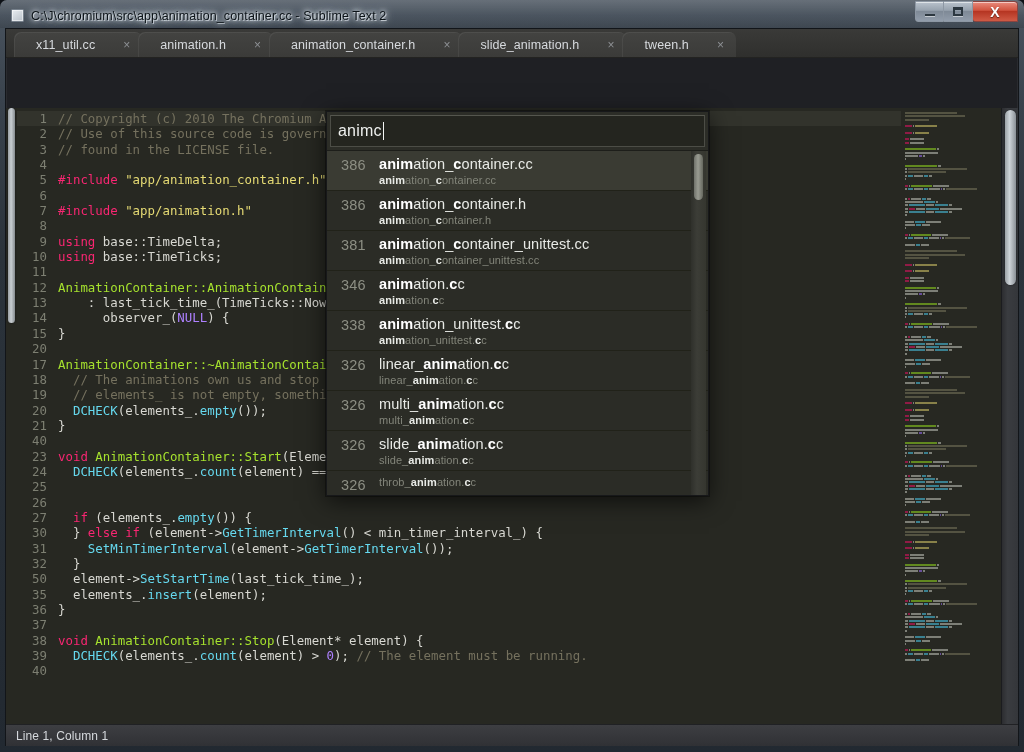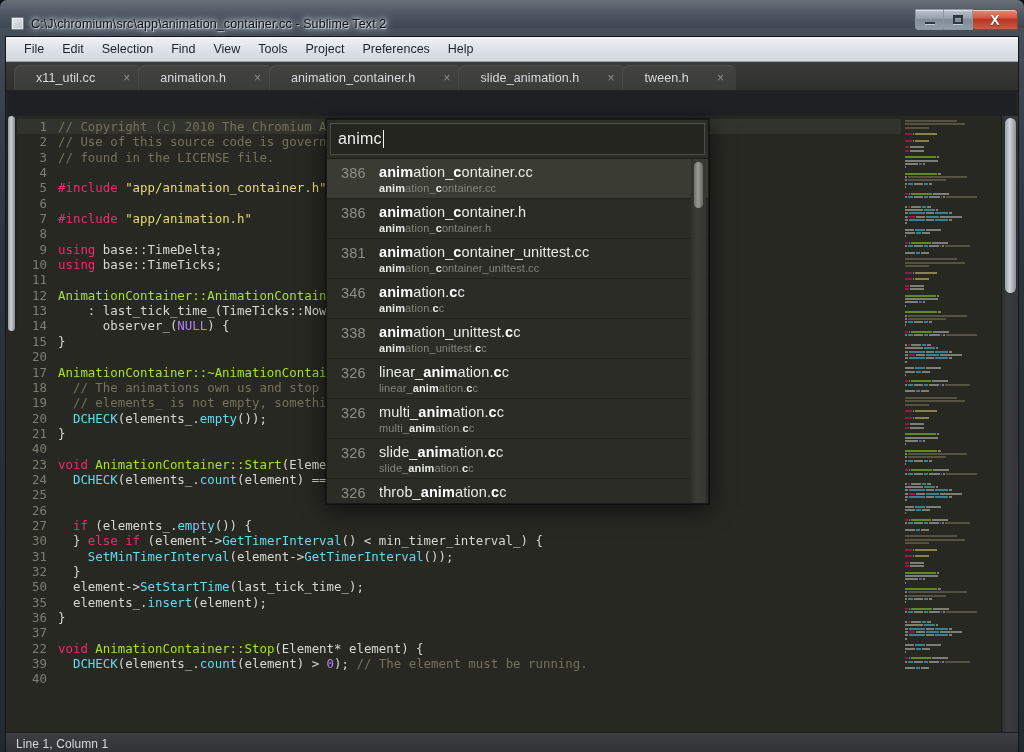--- a/index.html
+++ b/index.html
@@ -7,21 +7,21 @@
   body {
     font-family:"Liberation Sans", sans-serif;
     background:#0d1116;
     position:relative;
   }
   
   #window-frame{
     position:absolute; left:0; top:0; width:1024px; height:752px;
     background:linear-gradient(180deg,#4a545f 0%,#39424c 14%,#2b333b 34%,#222931 100%);
     border-radius:7px 7px 0 0;
-    padding:11px 5px 0 5px;
+    padding:3px 5px 0 5px;
   }
   #window-frame::before{
     content:""; position:absolute; left:0; top:0; right:0; height:28px;
     border-radius:7px 7px 0 0;
     background:linear-gradient(180deg,rgba(255,255,255,.16),rgba(255,255,255,.02) 55%,rgba(0,0,0,.10));
     pointer-events:none;
   }
   
   #titlebar{
     position:relative; height:25px; display:flex; align-items:center;
@@ -207,31 +207,20 @@
         <span class="glyph g-max"></span>
       </div>
       <div class="winbtn close">
         <span class="g-close">X</span>
       </div>
     </div>
   </div>
 
   <div id="client">
 
-    <div id="menubar">
-        <div class="menu-item">File</div>
-        <div class="menu-item">Edit</div>
-        <div class="menu-item">Selection</div>
-        <div class="menu-item">Find</div>
-        <div class="menu-item">View</div>
-        <div class="menu-item">Tools</div>
-        <div class="menu-item">Project</div>
-        <div class="menu-item">Preferences</div>
-        <div class="menu-item">Help</div>
-      </div>
 
     <div id="tabbar">
         <div class="tab">
           <span class="tab-label">x11_util.cc</span>
           <span class="tab-close">×</span>
         </div>
         <div class="tab">
           <span class="tab-label">animation.h</span>
           <span class="tab-close">×</span>
         </div>
@@ -281,21 +270,21 @@
           <span class="cl"><span class="ln">25</span><span class="pln"></span></span>
           <span class="cl"><span class="ln">26</span><span class="pln"></span></span>
           <span class="cl"><span class="ln">27</span><span class="pln">  </span><span class="kw">if</span><span class="pln"> (elements_.</span><span class="fn">empty</span><span class="pln">()) {</span></span>
           <span class="cl"><span class="ln">30</span><span class="pln">  } </span><span class="kw">else if</span><span class="pln"> (element-&gt;</span><span class="fn">GetTimerInterval</span><span class="pln">() &lt; min_timer_interval_) {</span></span>
           <span class="cl"><span class="ln">31</span><span class="pln">    </span><span class="fn">SetMinTimerInterval</span><span class="pln">(element-&gt;</span><span class="fn">GetTimerInterval</span><span class="pln">());</span></span>
           <span class="cl"><span class="ln">32</span><span class="pln">  }</span></span>
           <span class="cl"><span class="ln">50</span><span class="pln">  element-&gt;</span><span class="fn">SetStartTime</span><span class="pln">(last_tick_time_);</span></span>
           <span class="cl"><span class="ln">35</span><span class="pln">  elements_.</span><span class="fn">insert</span><span class="pln">(element);</span></span>
           <span class="cl"><span class="ln">36</span><span class="pln">}</span></span>
           <span class="cl"><span class="ln">37</span><span class="pln"></span></span>
-          <span class="cl"><span class="ln">22</span><span class="kw">void</span><span class="pln"> </span><span class="typ">AnimationContainer::Stop</span><span class="pln">(Element* element) {</span></span>
+          <span class="cl"><span class="ln">38</span><span class="kw">void</span><span class="pln"> </span><span class="typ">AnimationContainer::Stop</span><span class="pln">(Element* element) {</span></span>
           <span class="cl"><span class="ln">39</span><span class="pln">  </span><span class="fn">DCHECK</span><span class="pln">(elements_.</span><span class="fn">count</span><span class="pln">(element) &gt; </span><span class="num">0</span><span class="pln">); </span><span class="cmt">// The element must be running.</span></span>
           <span class="cl"><span class="ln">40</span><span class="pln"></span></span>
         </div>
       <div id="minimap">
           <div class="mm" style="display: flex;">
             <span style="height: 2px; width: 52px; background: rgb(93, 91, 72); margin-right: 1px; opacity: 0.85;"></span>
           </div>
           <div class="mm" style="display: flex;">
             <span style="height: 2px; width: 60px; background: rgb(93, 91, 72); margin-right: 1px; opacity: 0.85;"></span>
           </div>
@@ -1005,21 +994,20 @@
           <div class="gi">
             <div class="gi-score">326</div>
             <div class="gi-texts">
               <div class="gi-main"><span>slide_</span><span class="mt">anim</span><span>ation.</span><span class="mt">c</span><span>c</span></div>
               <div class="gi-sub"><span>slide_</span><span class="mt">anim</span><span>ation.</span><span class="mt">c</span><span>c</span></div>
             </div>
           </div>
           <div class="gi">
             <div class="gi-score">326</div>
             <div class="gi-texts">
-              <div class="gi-main"><span>throb_</span><span class="mt">anim</span><span>ation.</span><span class="mt">c</span><span>c</span></div>
               <div class="gi-sub"><span>throb_</span><span class="mt">anim</span><span>ation.</span><span class="mt">c</span><span>c</span></div>
             </div>
           </div>
           <div id="goto-scroll">
           <div class="thumb"></div>
         </div>
       </div>
     </div>
 
     <div id="statusbar">

